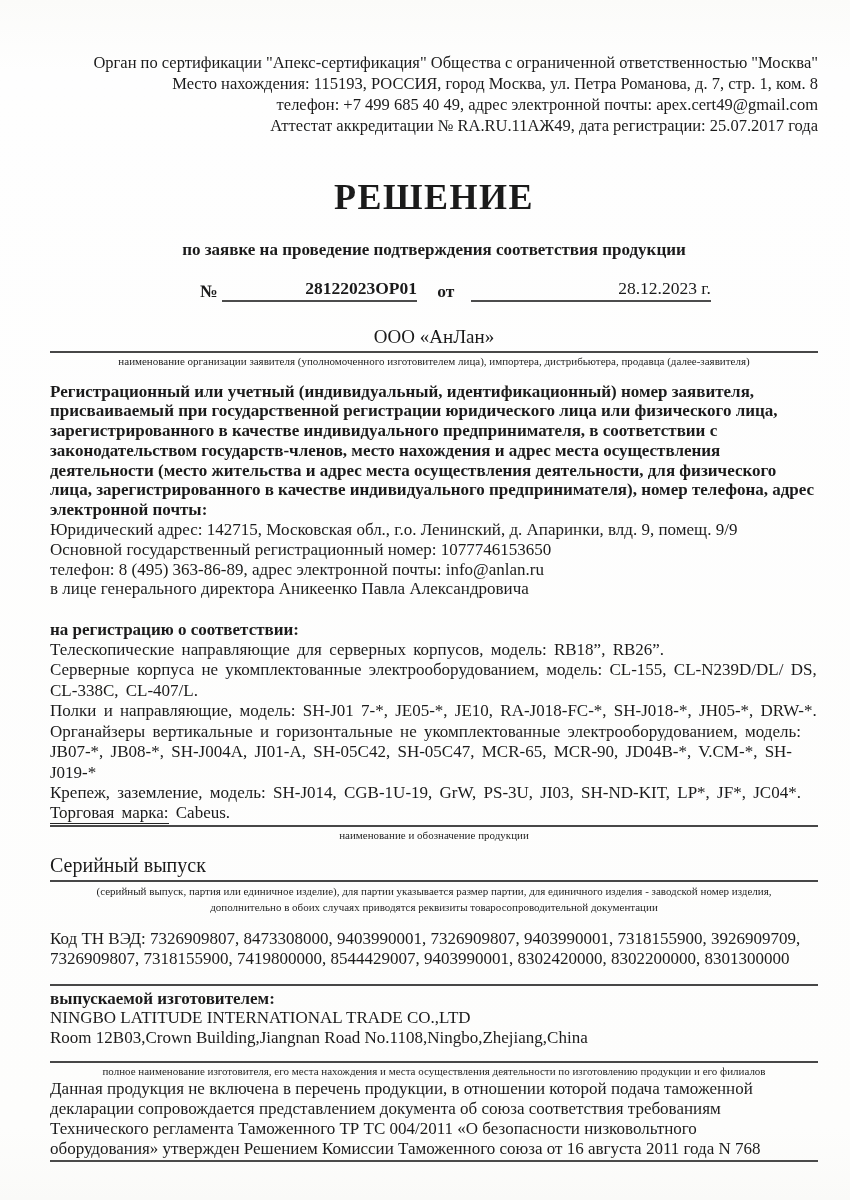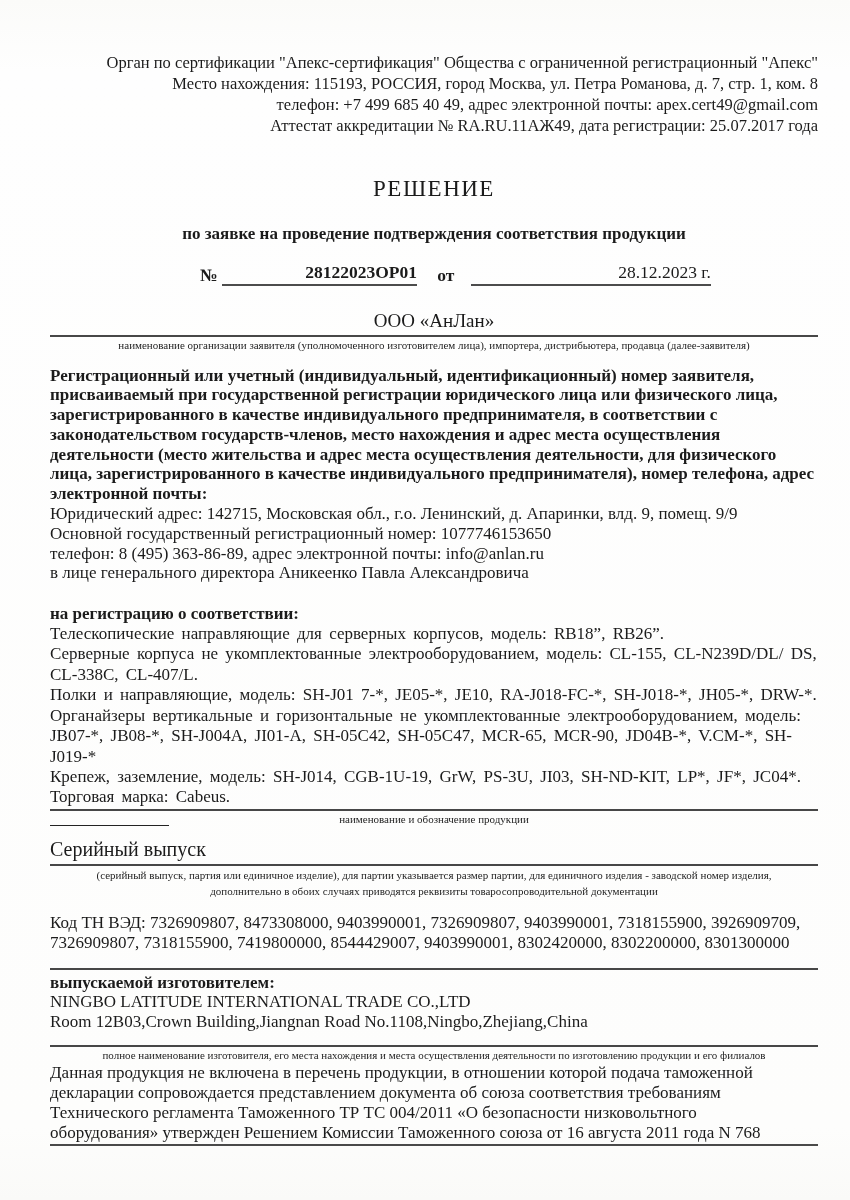--- a/index.html
+++ b/index.html
@@ -11,60 +11,60 @@
   }
   .page {
     box-sizing: border-box;
     width: 850px; height: 1200px;
     padding: 52px 32px 0 50px;
     background: linear-gradient(180deg, #fbfbf9 0%, #fefefe 6%, #fdfdfc 94%, #fafaf8 100%);
   }
   .header-block { text-align: right; font-size: 16.5px; line-height: 21px; }
   .doc-title {
     margin: 40px 0 0 0; text-align: center;
-    font-size: 23px; font-weight: normal; letter-spacing: 1.5px;
+    font-size: 36px; font-weight: bold; letter-spacing: 1.5px;
   }
   .doc-subtitle { margin-top: 22px; text-align: center; font-weight: bold; font-size: 17px; }
   .number-line { margin-top: 18px; padding-left: 150px; font-size: 17.5px; font-weight: bold; }
   .u-seg {
     display: inline-block; text-align: right;
     border-bottom: 2px solid #4c4c4c; padding-bottom: 1px; vertical-align: bottom;
   }
   .num-seg { width: 195px; font-weight: bold; }
   .date-seg { width: 240px; font-weight: normal; }
   .from-label { display: inline-block; margin: 0 12px 0 16px; }
   .applicant-name { margin-top: 24px; text-align: center; font-size: 19px; }
   .hrule { border-top: 2px solid #474747; height: 0; margin-top: 3px; }
   .caption { text-align: center; font-size: 11px; line-height: 13.5px; color: #242424; margin-top: 2px; }
   .para, .para-bold { font-size: 17px; line-height: 19.8px; margin: 0; }
   .para-bold { font-weight: bold; }
   .intro { margin-top: 13px; }
   .reg-heading { margin-top: 21px; }
   .product { word-spacing: 3px; line-height: 20.4px; }
-  .u-inline { border-bottom: 1.8px solid #232323; padding-bottom: 19px; margin-top: 8px; }
+  .u-inline { border-bottom: 1.8px solid #232323; padding-bottom: 1px; margin-top: 8px; }
   .products-rule { margin-top: 1px; }
   .serial-label { font-size: 20px; margin-top: 12px; }
   .serial-caption { margin-top: 3px; }
   .tnved {
     margin-top: 15px; font-size: 17px; line-height: 20.2px;
     border-bottom: 2px solid #474747; padding-bottom: 14px;
   }
   .manu-heading { margin-top: 3px; }
   .manu-rule { margin-top: 13px; }
   .decision-heading { margin-top: 13px; font-size: 17.5px; line-height: 21.5px; }
   .reason-line { font-size: 17px; line-height: 20.2px; }
   .reason-underlined { border-bottom: 2px solid #4a4a4a; padding-bottom: 1px; }
 </style>
 </head>
 <body>
 
 <div class="page">
 
   <div class="header-block">
-    <div>Орган по сертификации "Апекс-сертификация" Общества с ограниченной регистрационный "Апекс"</div>
+    <div>Орган по сертификации "Апекс-сертификация" Общества с ограниченной ответственностью "Москва"</div>
     <div>Место нахождения: 115193, РОССИЯ, город Москва, ул. Петра Романова, д. 7, стр. 1, ком. 8</div>
     <div>телефон: +7 499 685 40 49, адрес электронной почты: apex.cert49@gmail.com</div>
     <div>Аттестат аккредитации № RA.RU.11АЖ49, дата регистрации: 25.07.2017 года</div>
   </div>
 
   <div class="doc-title">РЕШЕНИЕ</div>
   <div class="doc-subtitle">по заявке на проведение подтверждения соответствия продукции</div>
 
   <div class="number-line">
     <span>№</span>

